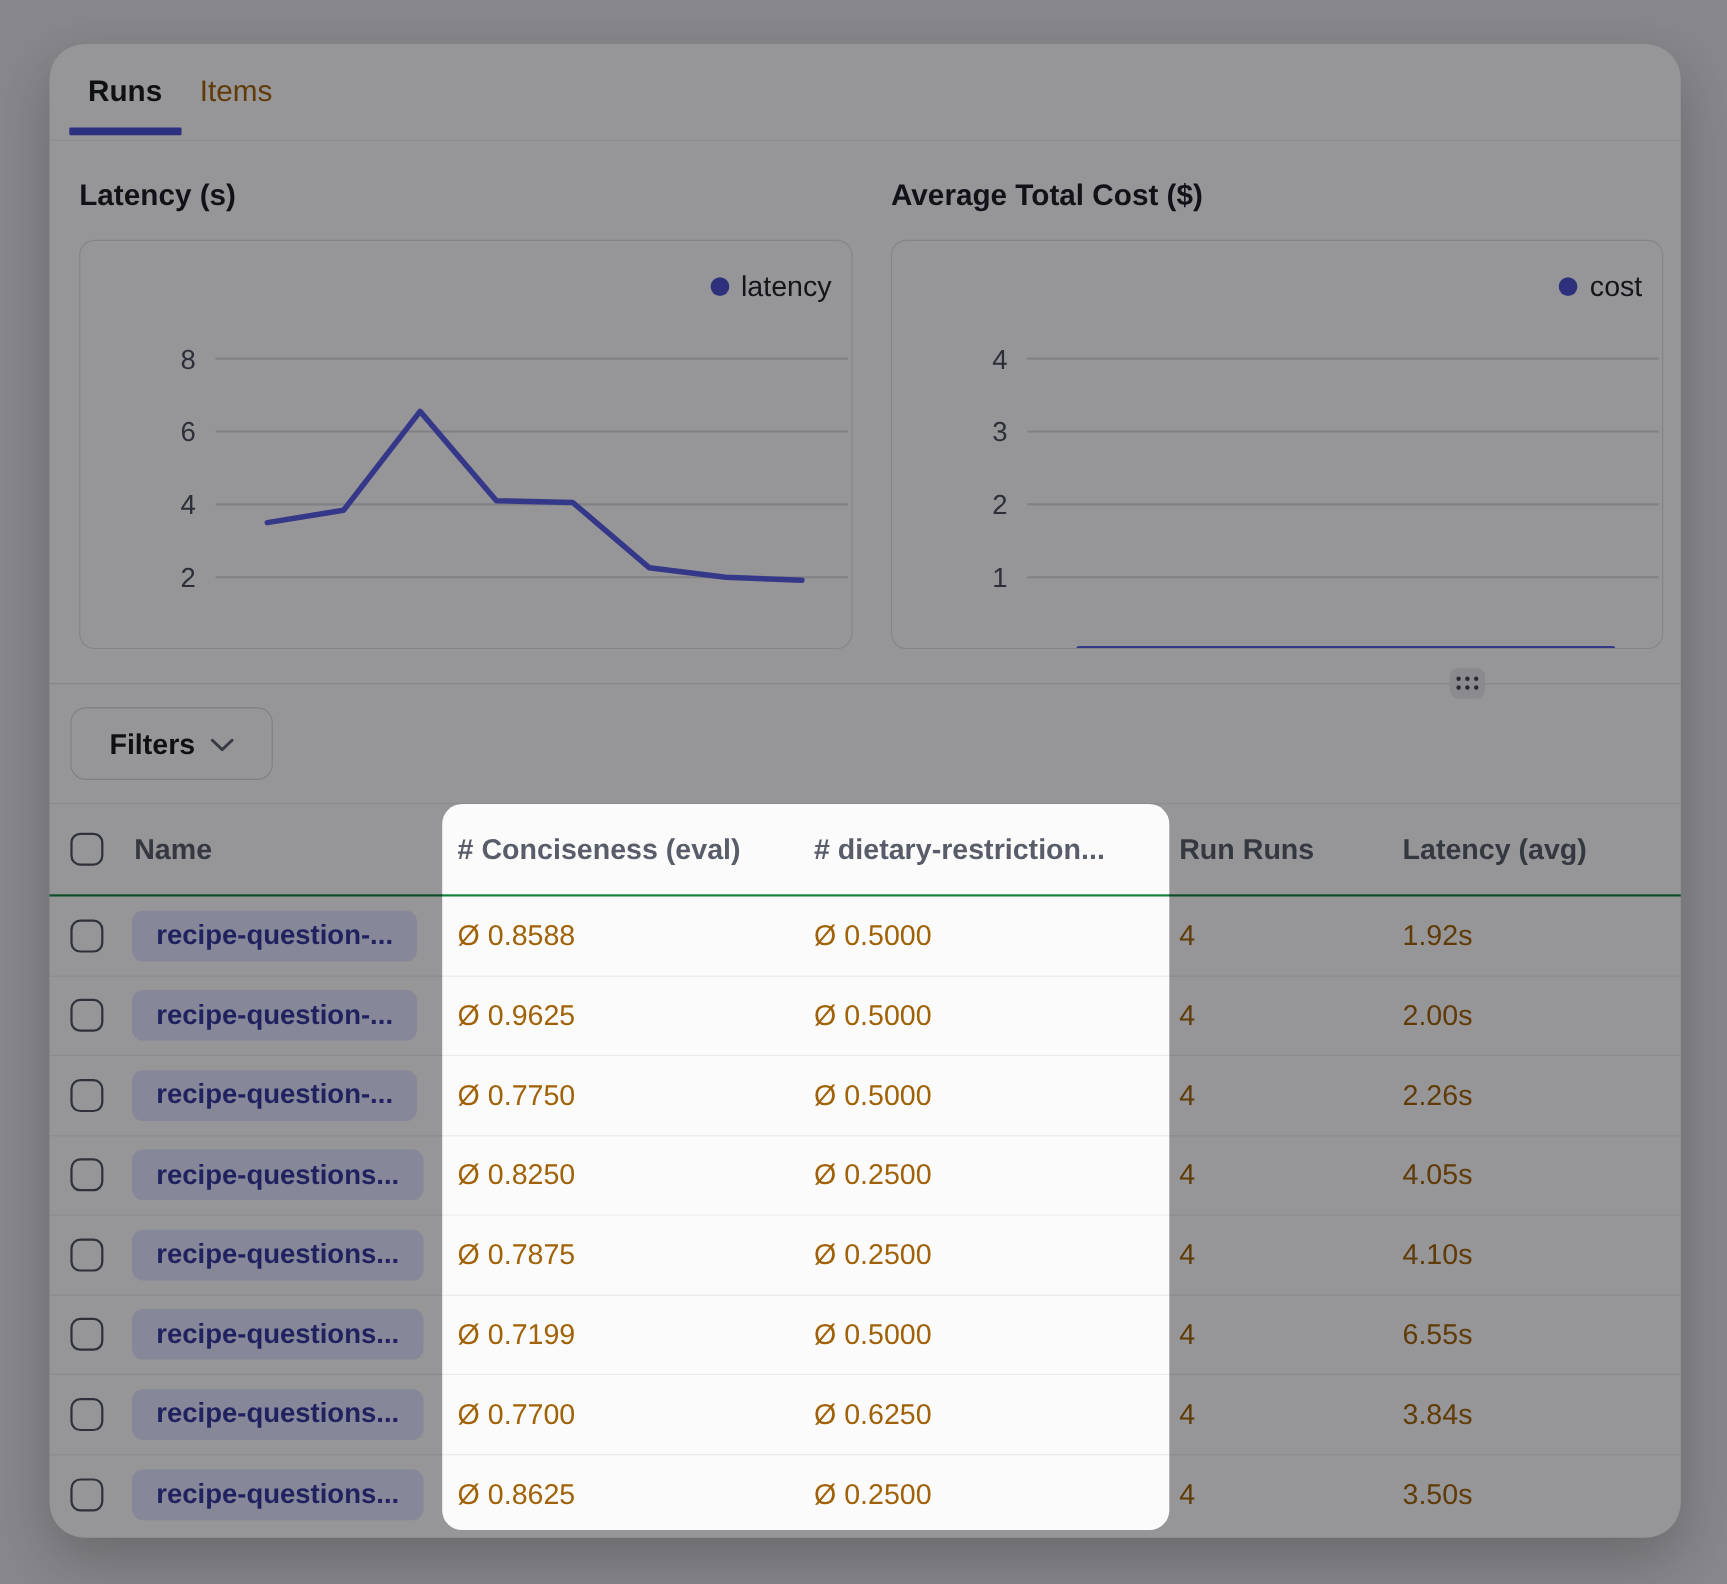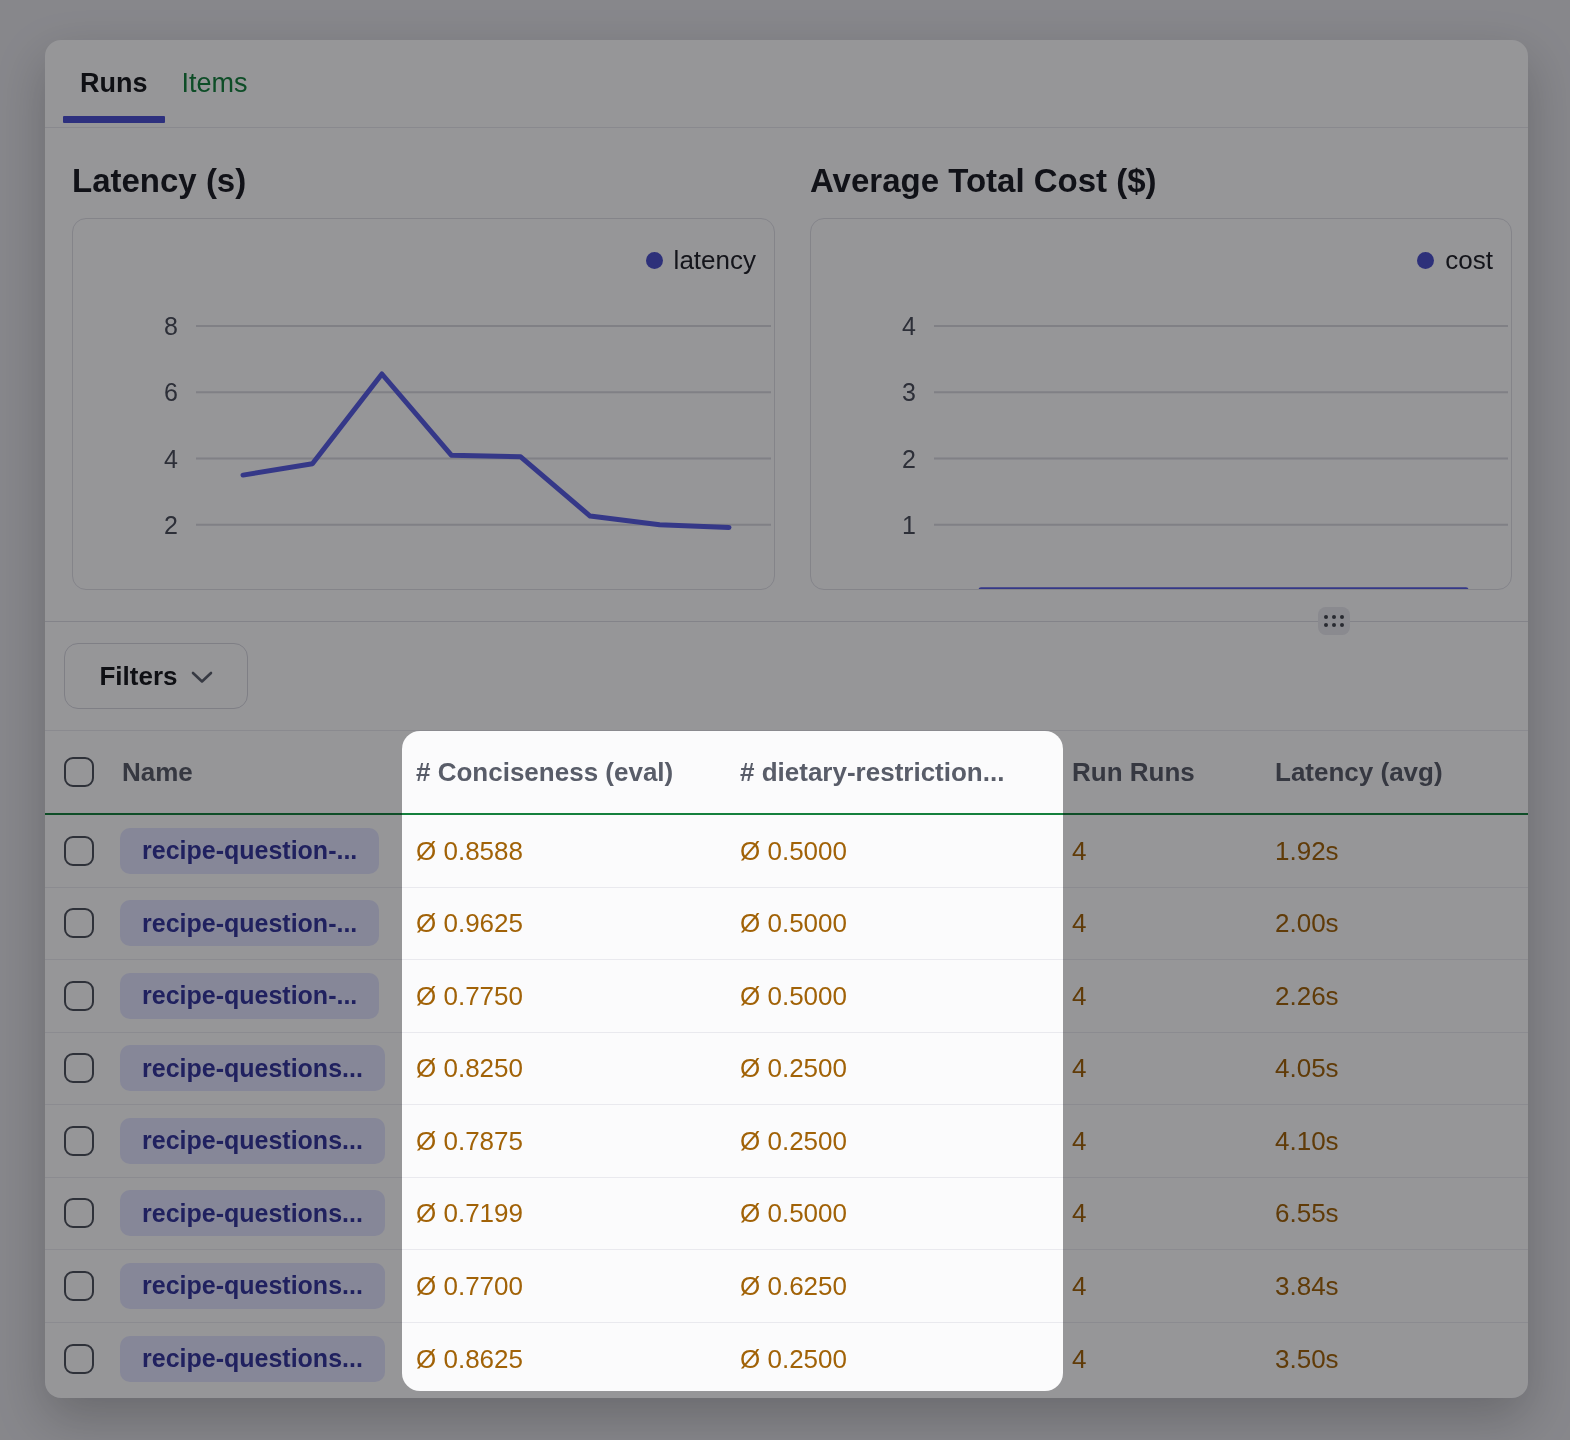--- a/index.html
+++ b/index.html
@@ -7,45 +7,45 @@
   body {
     position:relative;
     background:#e2e2e6;
     font-family:"Liberation Sans", sans-serif;
     color:#1b1c20;
   }
 
   
   .card {
     position:absolute; left:45px; top:40px; width:1483px; height:1358px;
-    background:#fbfbfc; border-radius:16px;
+    background:#fbfbfc; border-radius:32px;
     box-shadow:0 20px 50px rgba(0,0,0,0.22);
   }
 
   
   .tabs-bar {
     position:absolute; top:0; left:0; right:0; height:88px;
     display:flex; align-items:stretch; padding-left:18px;
     border-bottom:1px solid #e5e5ea;
     border-radius:28px 28px 0 0;
   }
   .tab {
     display:flex; align-items:center; padding:0 17px;
     font-size:27px; font-weight:700; color:#17181c;
     position:relative; cursor:pointer;
   }
-  .tab.inactive { font-weight:500; color:#15803d; }
+  .tab.inactive { font-weight:500; color:#a16207; }
   .tab.active::after {
     content:""; position:absolute; left:0; right:0; bottom:4px; height:7px;
     background:#4a4fd0; border-radius:1px;
   }
 
   
   .chart-title {
-    position:absolute; font-size:33px; font-weight:700; color:#1b1c22;
+    position:absolute; font-size:27px; font-weight:700; color:#1b1c22;
   }
   .chart-title.t1 { left:27px; top:122px; }
   .chart-title.t2 { left:765px; top:122px; }
   .chart-box {
     position:absolute; top:178px; height:372px;
     border:1px solid #dddde3; border-radius:14px; overflow:hidden;
   }
   .chart-box.b1 { left:27px;  width:703px; }
   .chart-box.b2 { left:765px; width:702px; }
   .legend {

